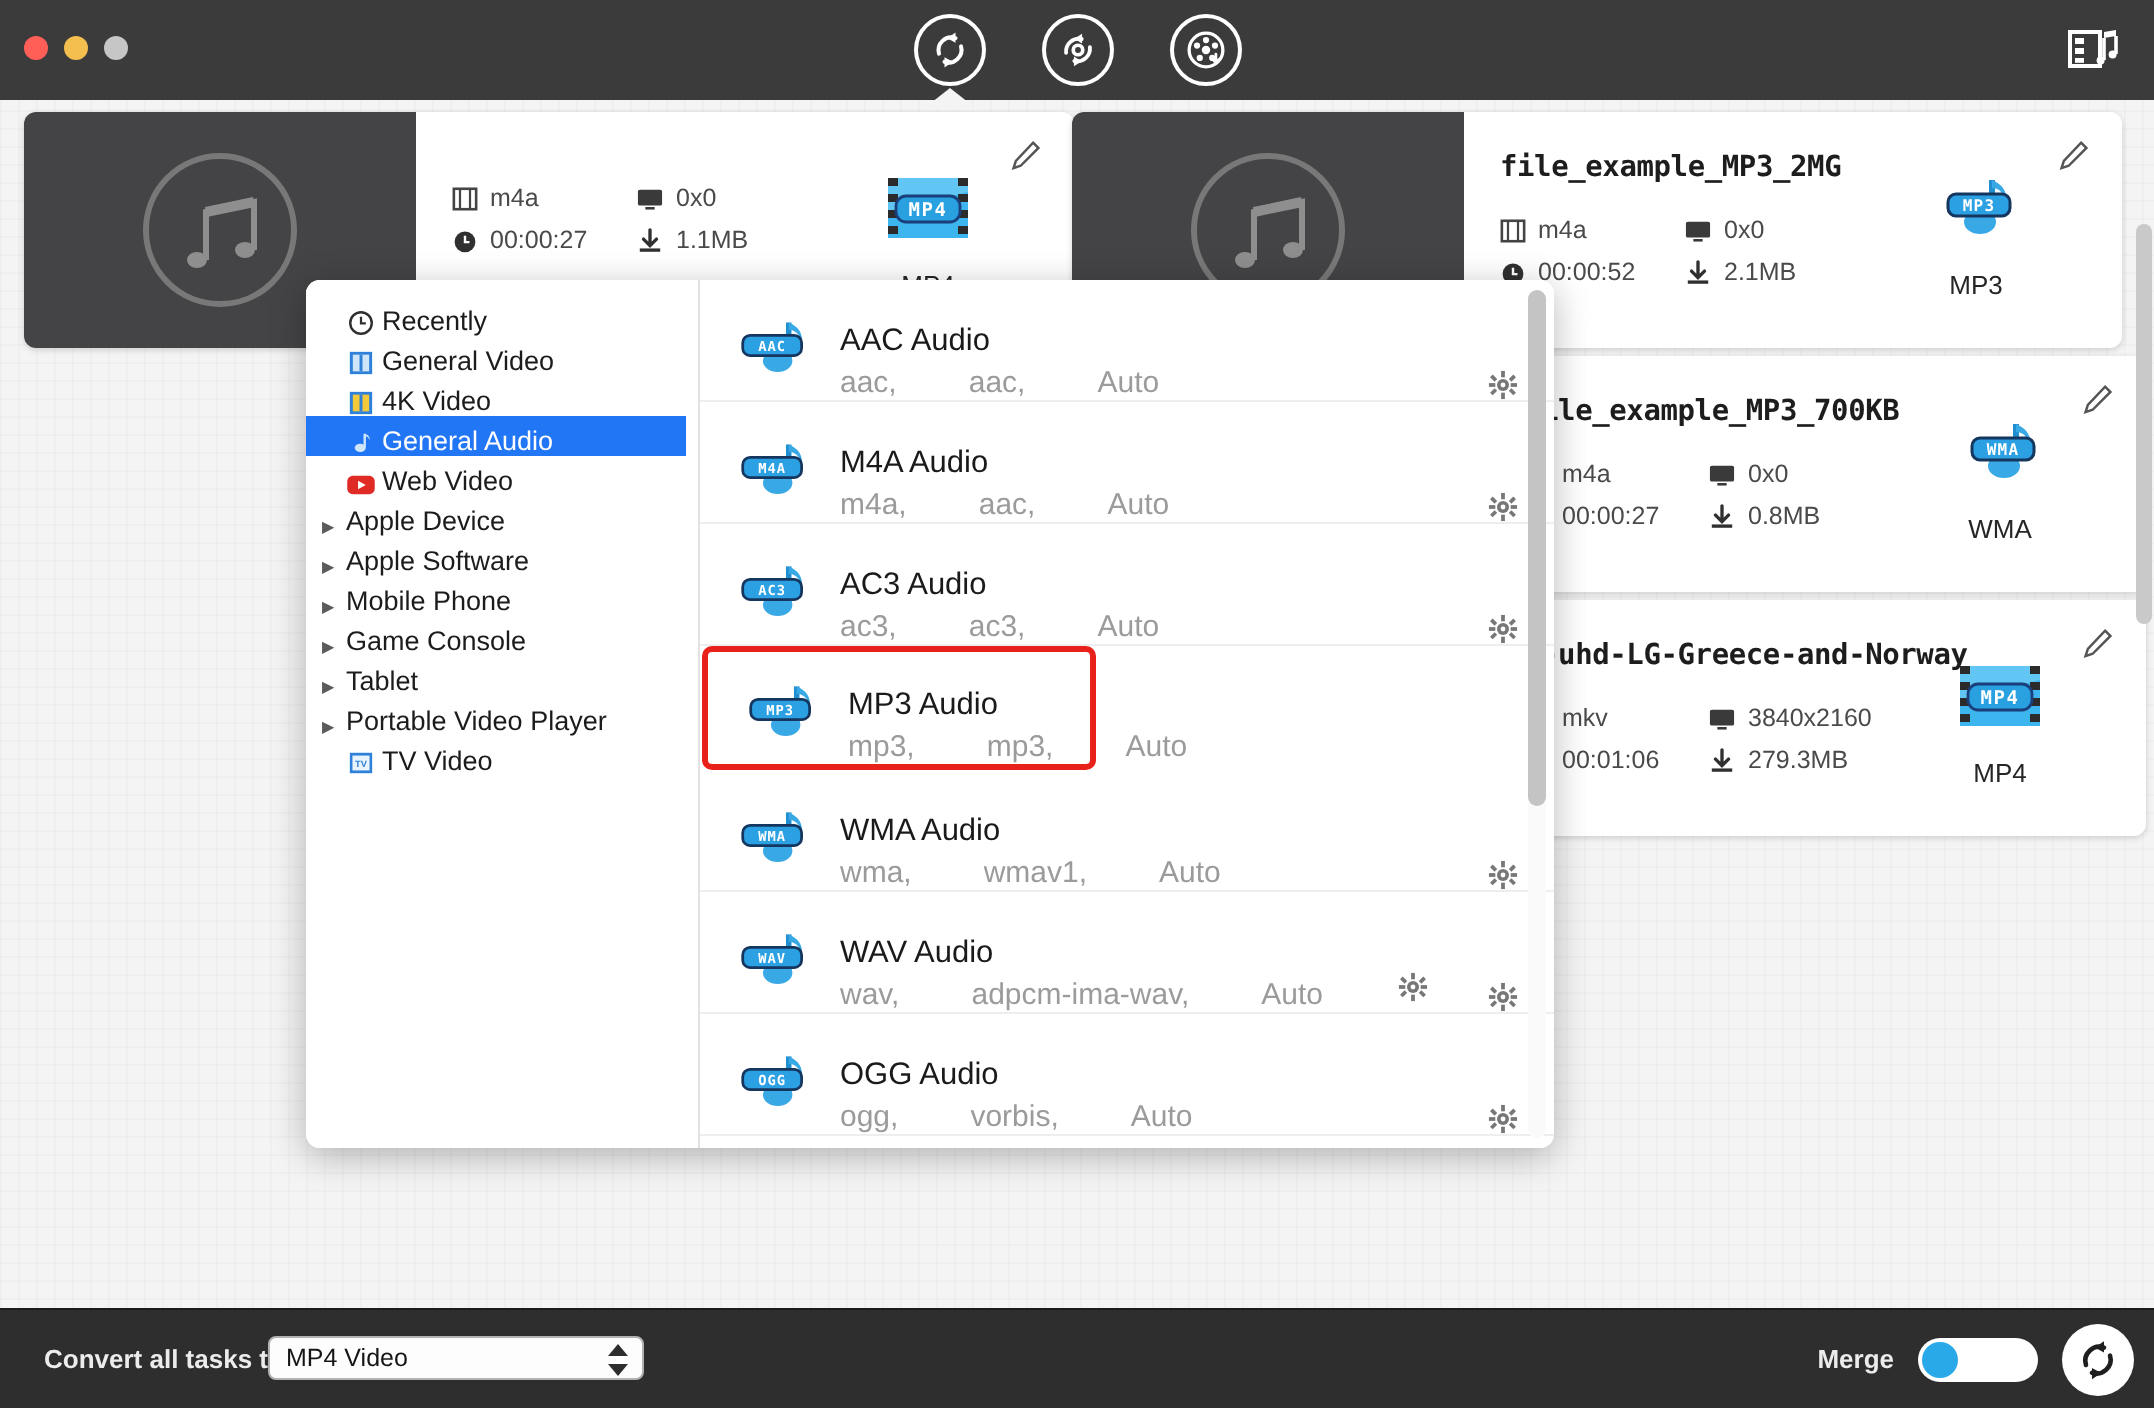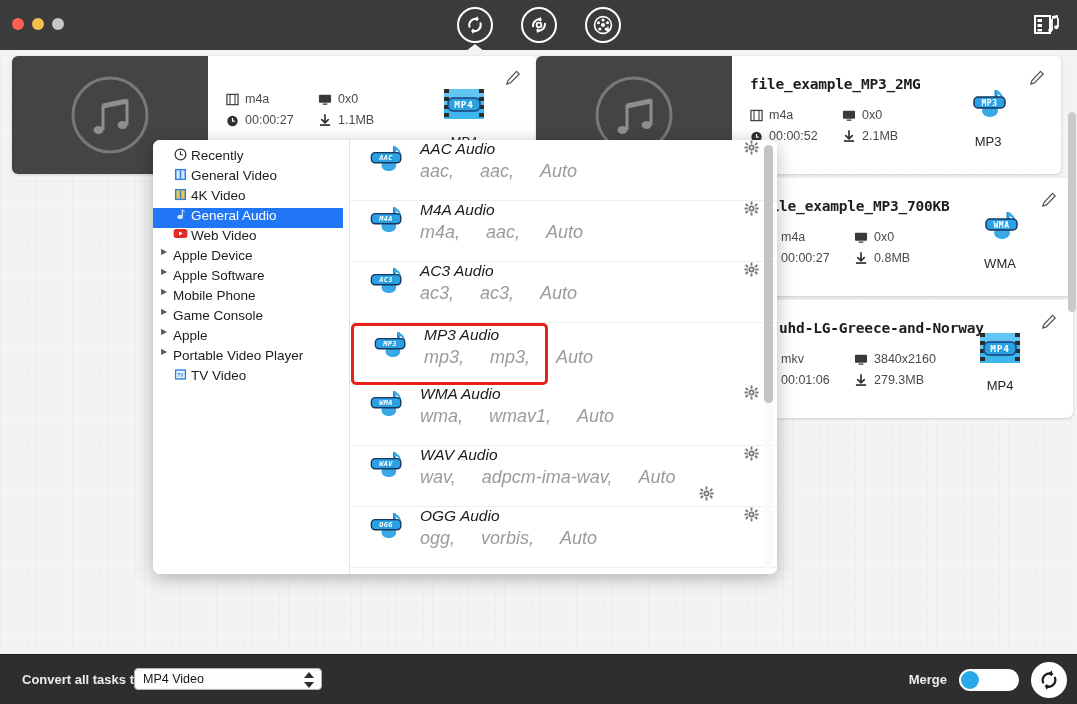--- a/index.html
+++ b/index.html
@@ -155,21 +155,21 @@
   .dd-side {
     width: 197px;
     flex: 0 0 197px;
     background: #ffffff;
     border-right: 1px solid #e2e2e2;
     padding-top: 8px;
   }
   .dd-item {
     height: 20px;
     display: flex;
-    align-items: flex-start;
+    align-items: flex-end;
     font-size: 13.5px;
     color: #1c1c1c;
     padding-left: 8px;
     cursor: pointer;
     white-space: nowrap;
   }
   .dd-item.selected {
     background: #2176f5;
     color: #ffffff;
     width: 190px;
@@ -190,38 +190,37 @@
   .dd-list {
     flex: 1;
     position: relative;
     overflow: hidden;
     background: #fff;
   }
   .fmt-row {
     position: relative;
     height: 61px;
     display: flex;
-    align-items: flex-start;
+    align-items: flex-end;
     border-bottom: 1px solid #eeeeee;
     padding-left: 14px;
     cursor: pointer;
-    font-style: italic;
   }
   .fmt-icon { width: 50px; flex: 0 0 50px; }
   .fmt-text { flex: 1; padding-left: 6px; }
   .fmt-title {
     font-size: 15.5px;
     color: #1a1a1a;
     margin-bottom: 3px;
   }
   .fmt-sub {
-    font-size: 18px;
+    font-size: 15px;
     color: #9b9b9b;
     display: flex;
-    gap: 26px;
+    gap: 36px;
   }
   .fmt-gear {
     width: 52px; flex: 0 0 52px;
     display: flex; align-items: center; justify-content: center;
     cursor: pointer;
   }
   .fmt-row.highlight {
     border: 3px solid #e8211a;
     border-radius: 5px;
     height: 62px;
@@ -726,21 +725,21 @@
       <div class="dd-item">
         <span class="arrow">▶</span>
         <span class="txt">Mobile Phone</span>
       </div>
       <div class="dd-item">
         <span class="arrow">▶</span>
         <span class="txt">Game Console</span>
       </div>
       <div class="dd-item">
         <span class="arrow">▶</span>
-        <span class="txt">Apple</span>
+        <span class="txt">Tablet</span>
       </div>
       <div class="dd-item">
         <span class="arrow">▶</span>
         <span class="txt">Portable Video Player</span>
       </div>
       <div class="dd-item">
         <span class="arrow"></span>
         <span class="ico-slot">
           <svg width="13" height="13" viewBox="0 0 14 14">
               <rect x="1" y="1.5" width="12" height="11" fill="#2f80d8"></rect>

